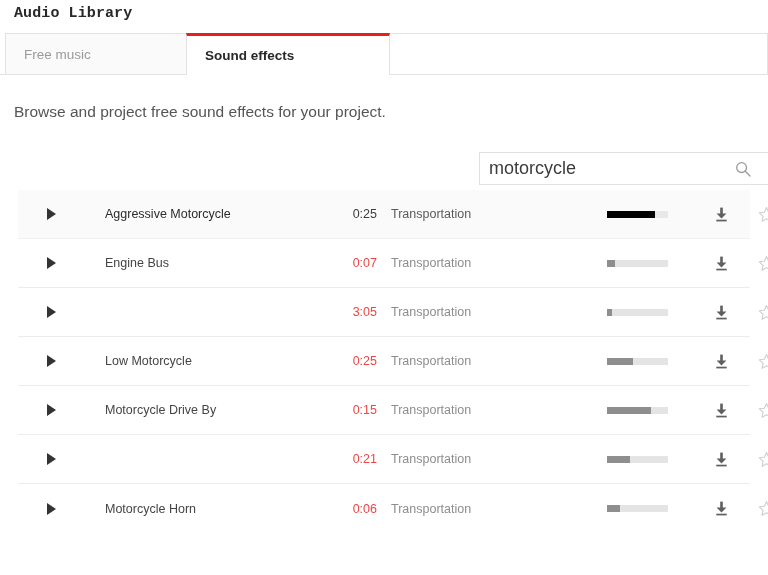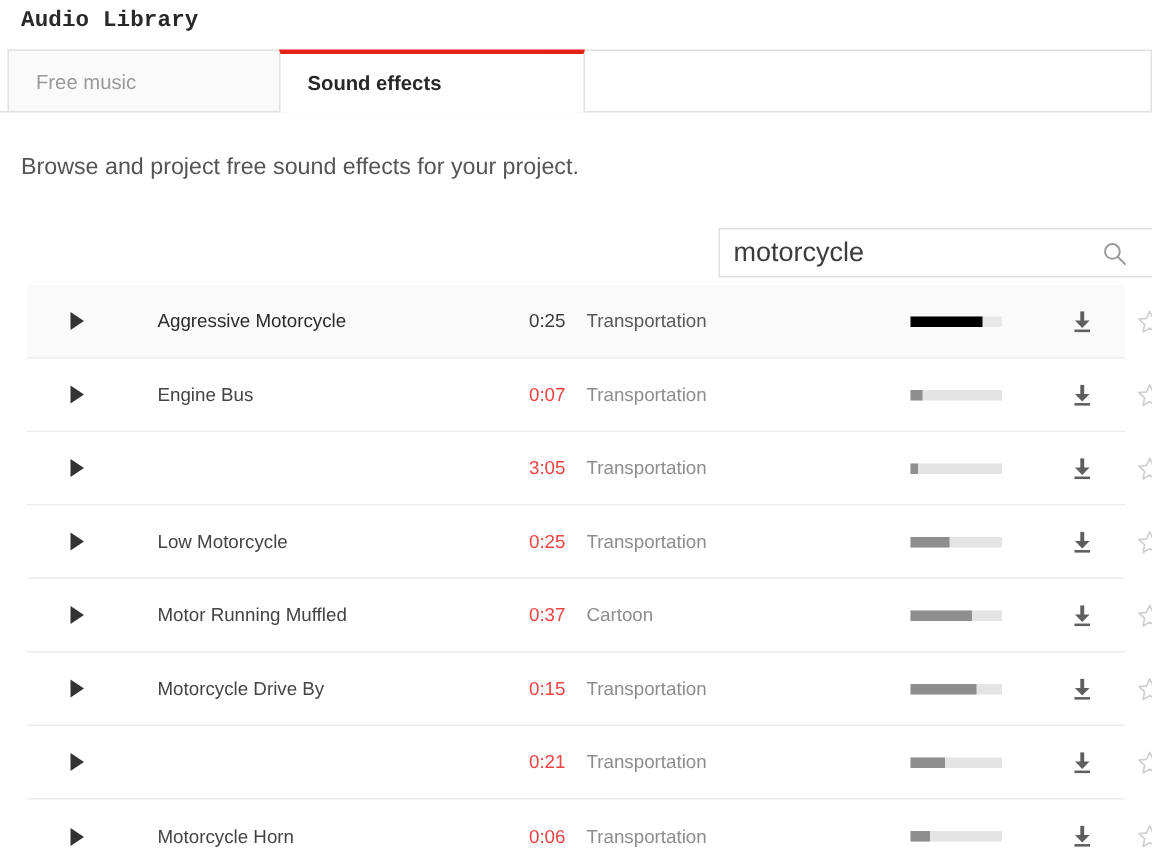--- a/index.html
+++ b/index.html
@@ -374,43 +374,20 @@
     <div class="star-btn">
       <svg width="17" height="17" viewBox="0 0 18 18" fill="none" stroke="currentColor" stroke-width="1.2" stroke-linejoin="round">
         <path d="M9 1.6 L11.25 6.6 L16.6 7.2 L12.6 10.9 L13.7 16.2 L9 13.5 L4.3 16.2 L5.4 10.9 L1.4 7.2 L6.75 6.6 Z"></path>
       </svg>
     </div>
   </div>
       <div class="track-row">
     <div class="play-btn">
       <span class="play-tri"></span>
     </div>
-    <div class="track-title">Motor Running Muffled</div>
-    <div class="track-duration">0:37</div>
-    <div class="track-category">Cartoon</div>
-    <div class="popularity">
-      <div class="popularity-fill" style="width: 68%;"></div>
-    </div>
-    <div class="download-btn">
-      <svg width="17" height="17" viewBox="0 0 17 17" fill="currentColor">
-        <rect x="7.2" y="1.6" width="2.6" height="7.1"></rect>
-        <path d="M3.6 7.6 L8.5 12.6 L13.4 7.6 Z"></path>
-        <rect x="3.3" y="13.7" width="10.4" height="1.7"></rect>
-      </svg>
-    </div>
-    <div class="star-btn">
-      <svg width="17" height="17" viewBox="0 0 18 18" fill="none" stroke="currentColor" stroke-width="1.2" stroke-linejoin="round">
-        <path d="M9 1.6 L11.25 6.6 L16.6 7.2 L12.6 10.9 L13.7 16.2 L9 13.5 L4.3 16.2 L5.4 10.9 L1.4 7.2 L6.75 6.6 Z"></path>
-      </svg>
-    </div>
-  </div>
-      <div class="track-row">
-    <div class="play-btn">
-      <span class="play-tri"></span>
-    </div>
     <div class="track-title">Motorcycle Drive By</div>
     <div class="track-duration">0:15</div>
     <div class="track-category">Transportation</div>
     <div class="popularity">
       <div class="popularity-fill" style="width: 72%;"></div>
     </div>
     <div class="download-btn">
       <svg width="17" height="17" viewBox="0 0 17 17" fill="currentColor">
         <rect x="7.2" y="1.6" width="2.6" height="7.1"></rect>
         <path d="M3.6 7.6 L8.5 12.6 L13.4 7.6 Z"></path>

